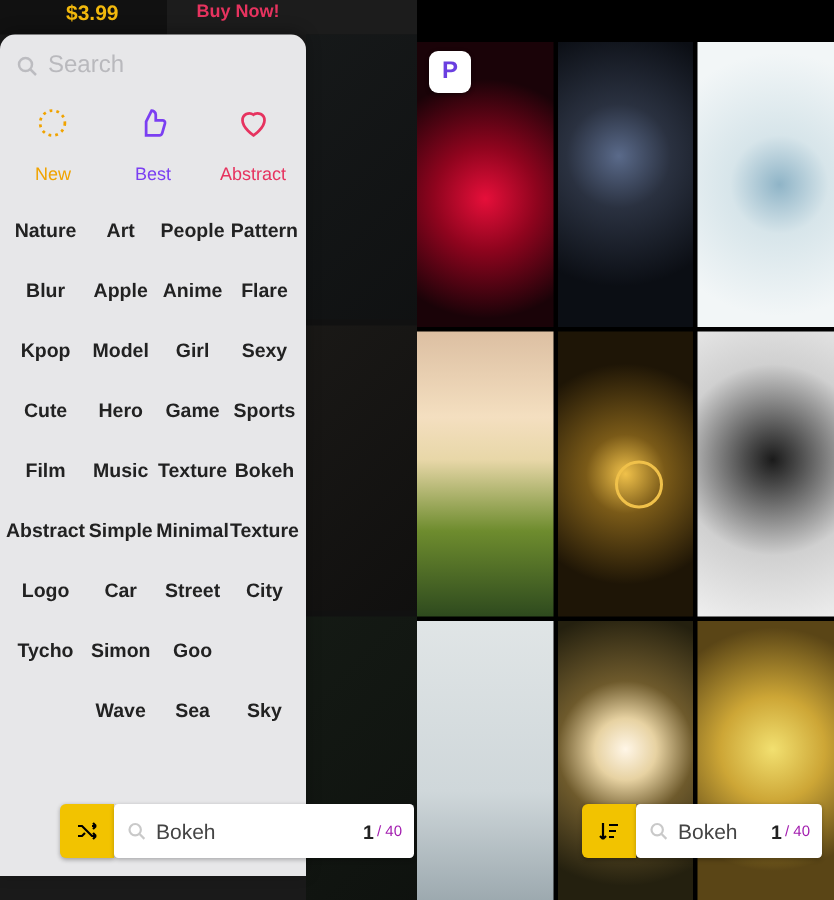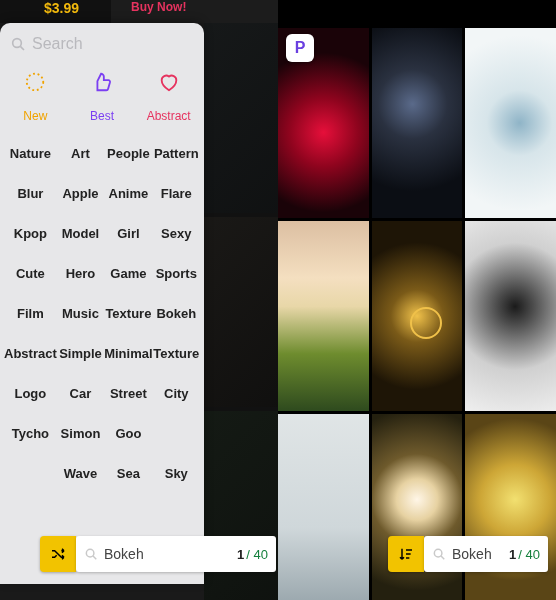--- a/index.html
+++ b/index.html
@@ -168,22 +168,22 @@
     flex: 1;
     color: #444;
     font-size: 14px;
   }
   .search-pill .count {
     font-size: 13px;
     color: #222;
     font-weight: 600;
   }
   .search-pill .total {
-    font-size: 13px;
-    color: #15803d;
+    font-size: 10px;
+    color: #a21caf;
     margin-left: 2px;
   }
 
   
   .p-badge {
     position: absolute;
     top: 34px; left: 8px;
     width: 28px; height: 28px;
     background: #fff;
     border-radius: 6px;

